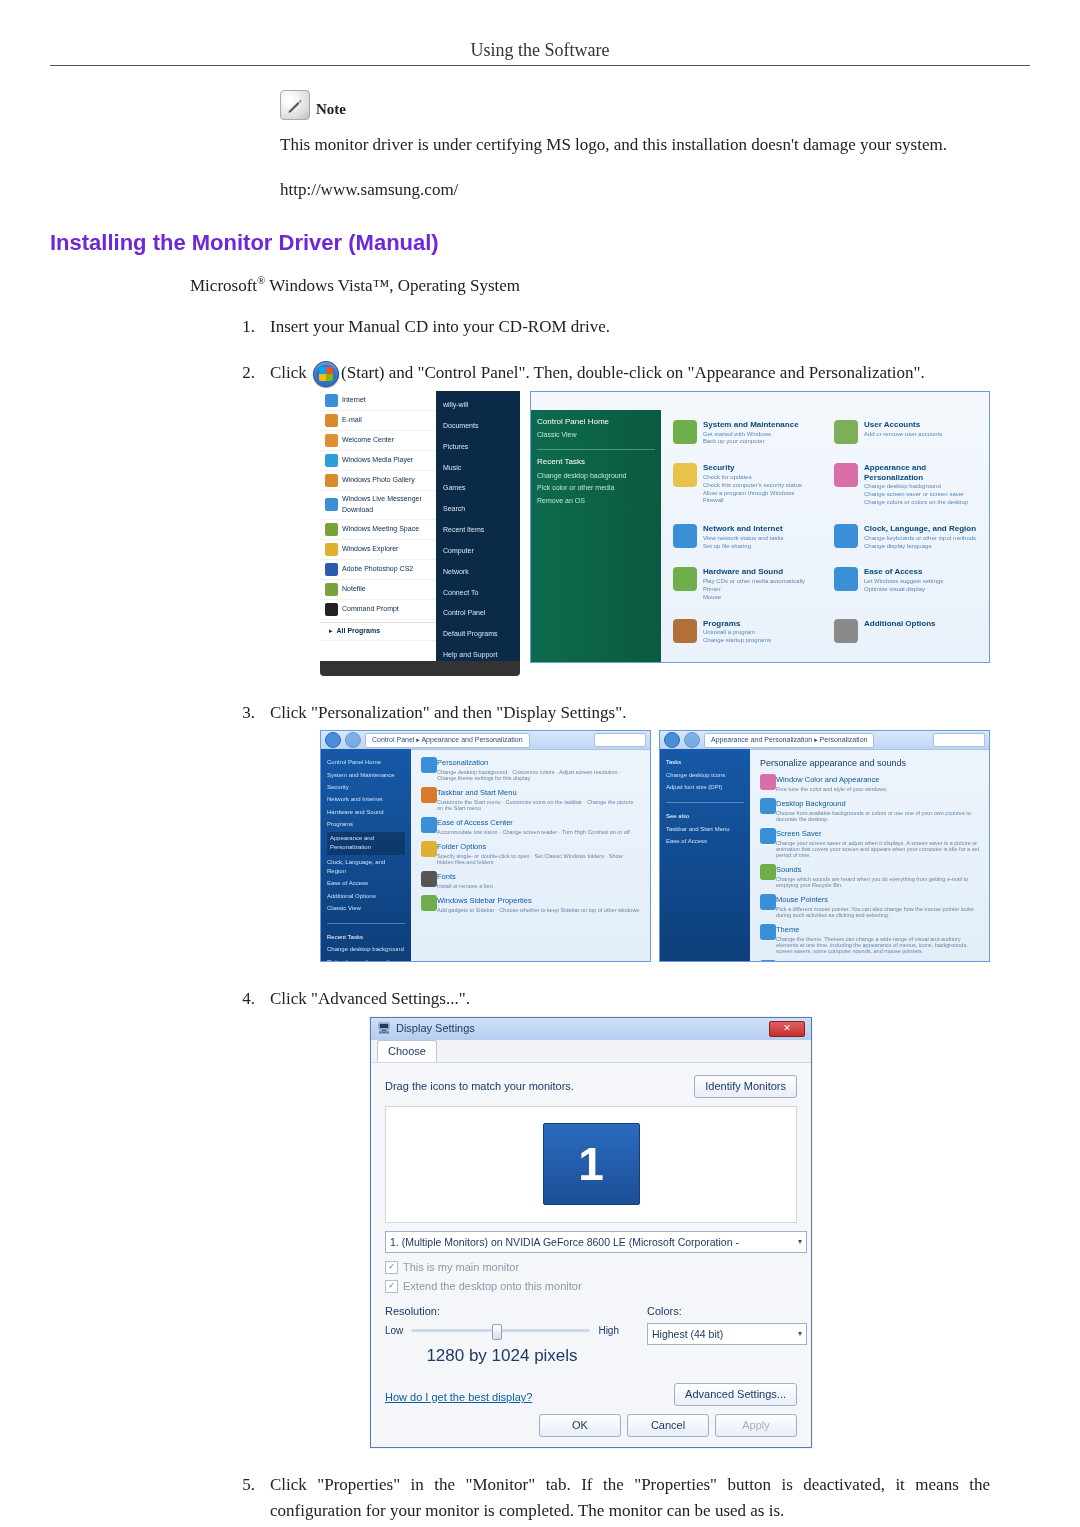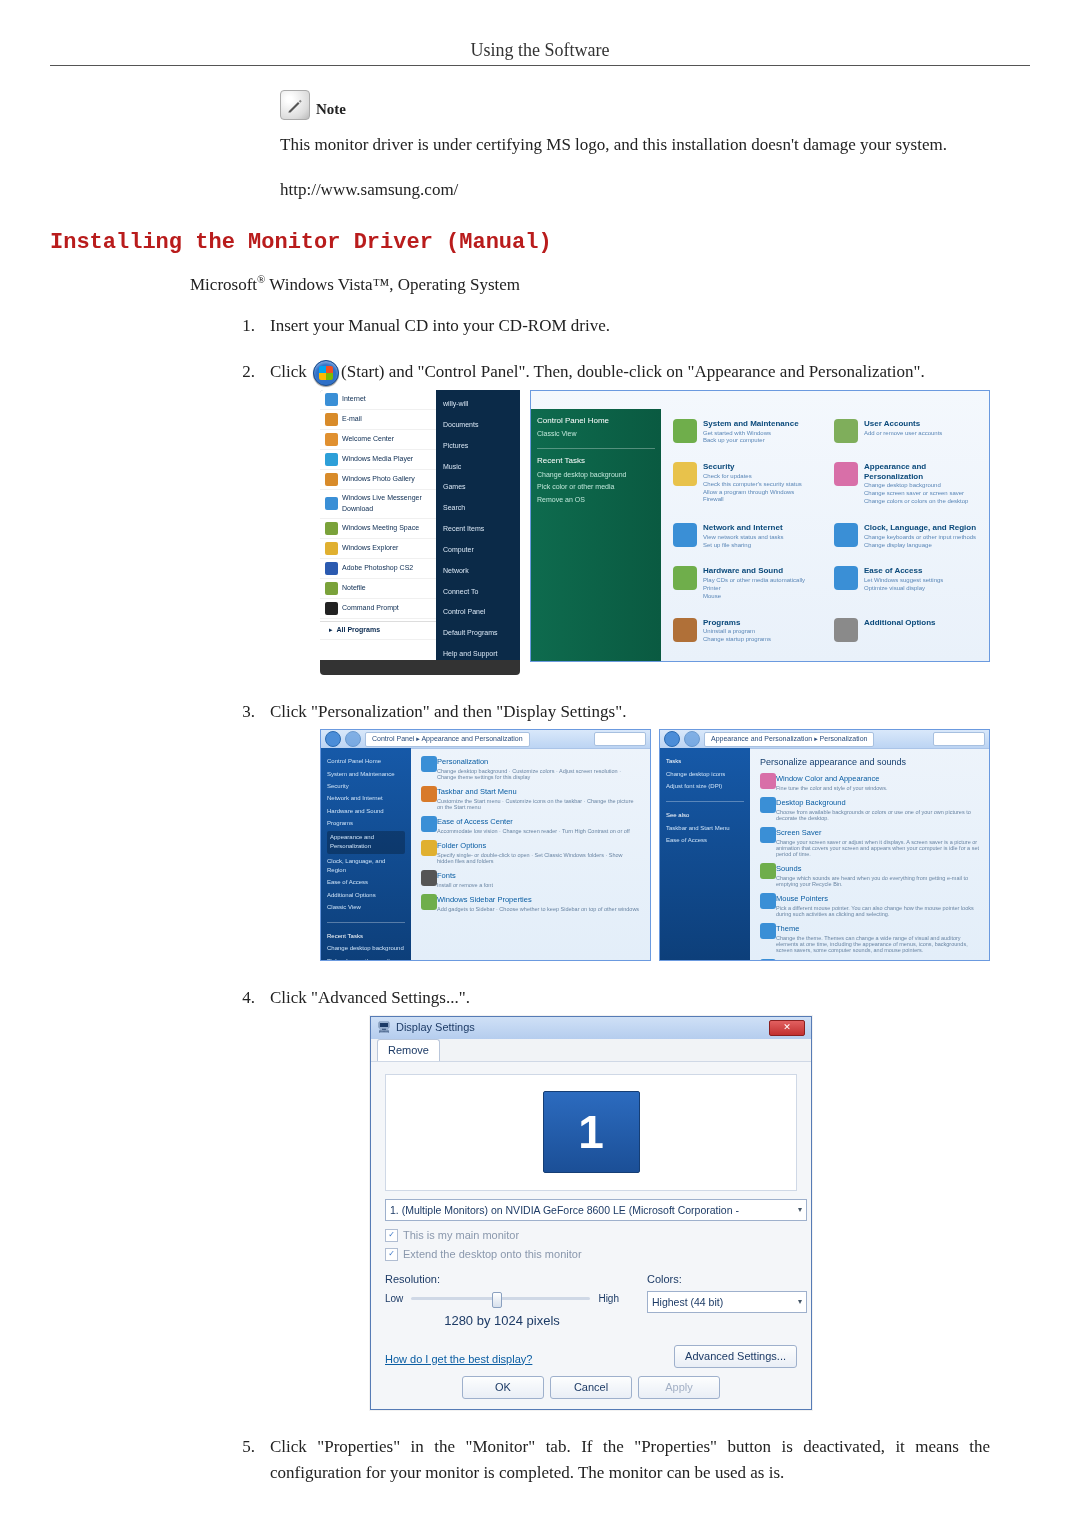--- a/index.html
+++ b/index.html
@@ -53,24 +53,24 @@
     color: #222;
     padding-top: 8px;
   }
   .note-text p {
     font-size: 17px;
     color: #222;
     margin: 0 0 22px 0;
     line-height: 1.35;
   }
   .section-title {
-    font-family: Liberation Mono, monospace;
+    font-family: Liberation Sans, sans-serif;
     font-size: 22px;
     font-weight: bold;
-    color: #b91c1c;
+    color: #6d28d9;
     margin: 6px 0 18px 0;
   }
   .subtitle {
     margin-left: 140px;
     font-size: 17px;
     color: #222;
     margin-bottom: 18px;
   }
   .subtitle sup { font-size: 11px; }
   ol.steps {
@@ -390,21 +390,21 @@
   .slider-thumb {
     position: absolute;
     top: -5px;
     left: 45%;
     width: 8px;
     height: 14px;
     background: linear-gradient(#fff, #d7e0ec);
     border: 1px solid #8aa0c0;
     border-radius: 2px;
   }
-  .res-text { text-align: center; font-size: 13px; margin-top: 4px; color: #1d3b66; }
+  .res-text { text-align: center; font-size: 17px; margin-top: 4px; color: #1d3b66; }
   .dlg-link { color: #0b5ea3; font-size: 11px; text-decoration: underline; }
   .dlg-footer {
     display: flex;
     justify-content: space-between;
     align-items: flex-end;
     margin-top: 14px;
   }
   .dlg-footer .btns { display: flex; gap: 6px; }
   .dlg-footer .btns .dlg-btn { min-width: 60px; text-align: center; }
   .dlg-btn.disabled { color: #a3b0c5; }
@@ -696,23 +696,27 @@
       <span>Click "Advanced Settings...".</span>
       <div class="figure">
         <div class="dialog">
           <div class="dlg-title">
             <span>🖥</span>
             <span>Display Settings</span>
             <span class="spc"></span>
             <span class="dlg-close">✕</span>
           </div>
           <div class="dlg-tabs">
-            <span class="dlg-tab">Remove</span>
+            <span class="dlg-tab">Choose</span>
           </div>
           <div class="dlg-body">
+            <div class="dlg-row">
+              <span>Drag the icons to match your monitors.</span>
+              <span class="dlg-btn">Identify Monitors</span>
+            </div>
             <div class="monitor-area">
               <div class="monitor-box">1</div>
             </div>
             <div class="dlg-select">
               <span>1. (Multiple Monitors) on NVIDIA GeForce 8600 LE (Microsoft Corporation - </span>
                 <span class="arr">▾</span>
             </div>
             <div class="dlg-chk">
               <span class="box">✓</span>
               <span>This is my main monitor</span>
@@ -738,21 +742,21 @@
                 <div class="dlg-select">
                   <span>Highest (44 bit)</span>
                     <span class="arr">▾</span>
                 </div>
               </div>
             </div>
             <div class="dlg-footer">
               <span class="dlg-link">How do I get the best display?</span>
               <span class="dlg-btn">Advanced Settings...</span>
             </div>
-            <div class="dlg-footer" style="justify-content:center; margin-top:8px">
+            <div class="dlg-footer" style="justify-content:flex-end; margin-top:8px">
               <div class="btns">
                 <span class="dlg-btn">OK</span>
                 <span class="dlg-btn">Cancel</span>
                 <span class="dlg-btn disabled">Apply</span>
               </div>
             </div>
           </div>
         </div>
       </div>
     </li>

